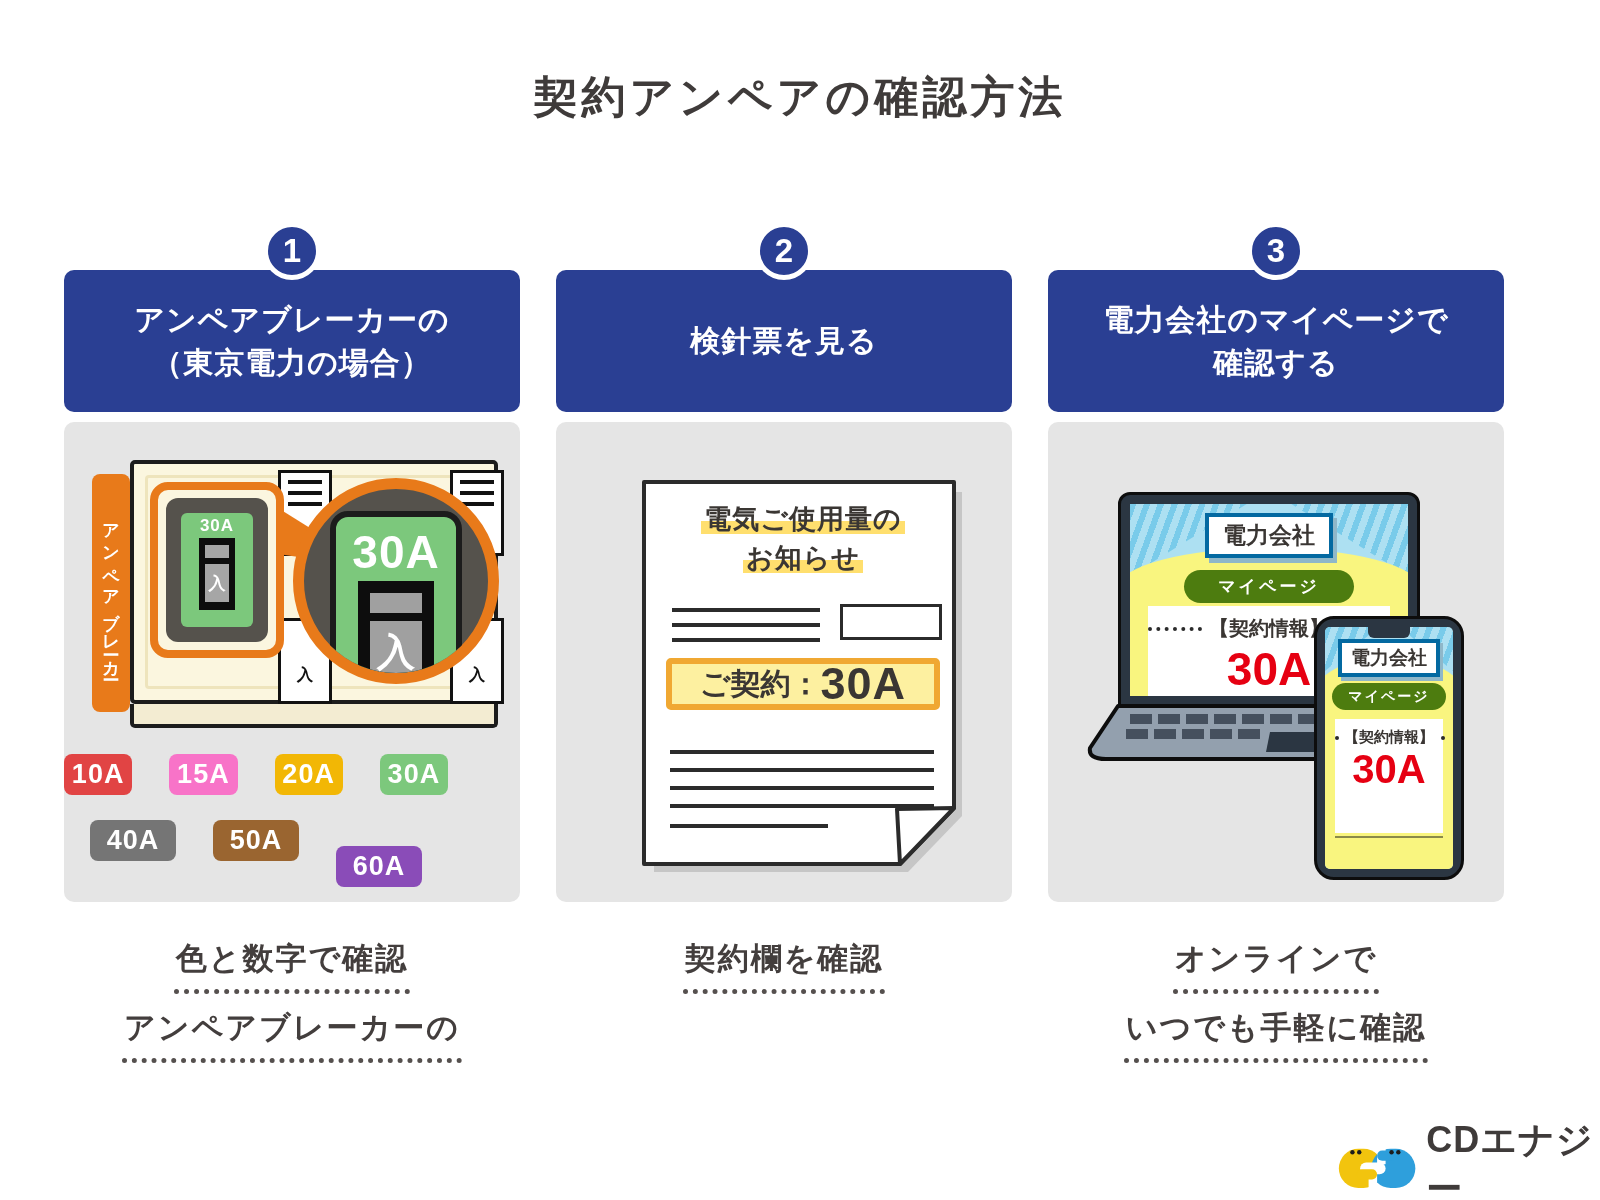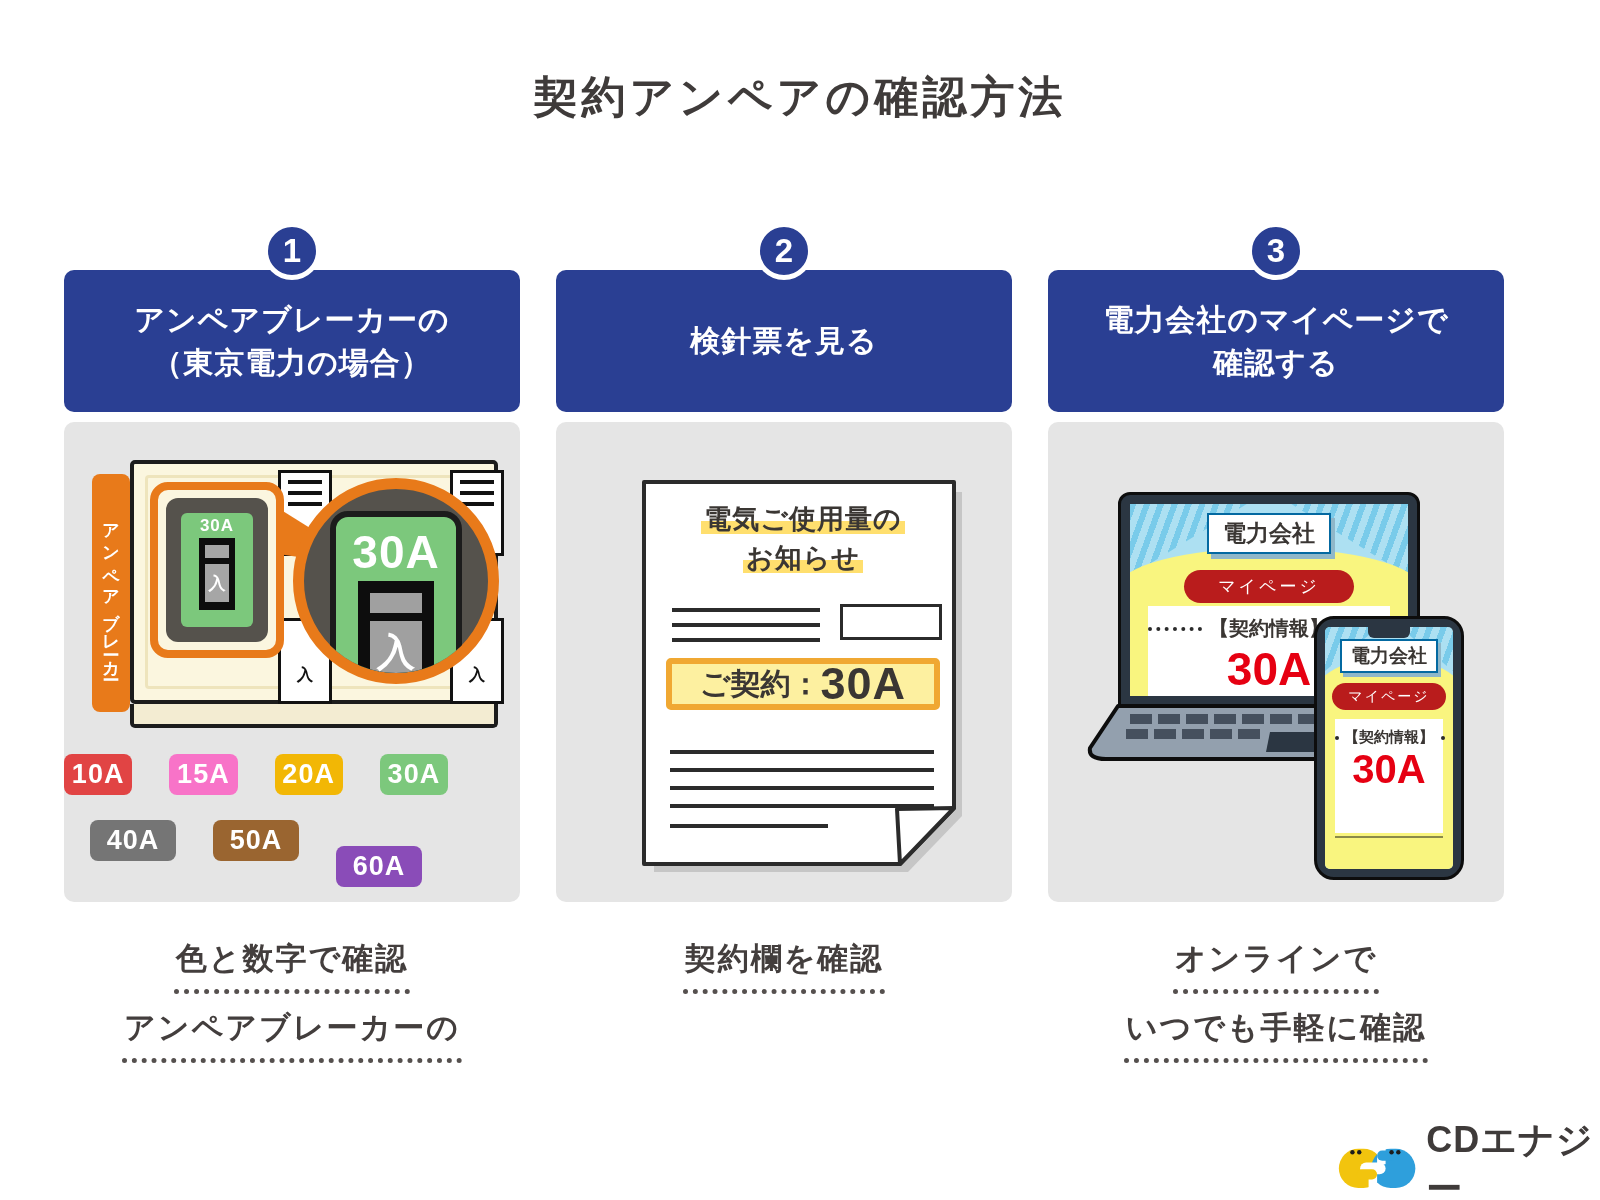--- a/index.html
+++ b/index.html
@@ -111,24 +111,24 @@
   .laptop-screen { position:absolute; left:70px; top:70px; width:302px; height:216px;
     background:#2b3642; border:3px solid #0d0d0d; border-radius:12px 12px 4px 4px; padding:9px; z-index:1; }
   .screen-inner { position:relative; width:100%; height:100%; background:#ade0f2; overflow:hidden; }
   .stripe { position:absolute; top:0; height:72px; width:42%;
     background:repeating-linear-gradient(110deg,#79cbea 0 6px,rgba(0,0,0,0) 6px 13px); }
   .stripe.left { left:0; clip-path:polygon(0 0,100% 0,0 100%); }
   .stripe.right { right:0; clip-path:polygon(0 0,100% 0,100% 100%); }
   .dome { position:absolute; left:-12px; right:-12px; top:44px; bottom:0; background:#f9f57f;
     border-radius:50% 50% 0 0 / 40px 40px 0 0; }
   .company-box { position:absolute; left:50%; transform:translateX(-50%); top:9px;
-    background:#fff; border:2px solid #0369a1; box-shadow:4px 5px 0 #8fb7c9;
+    background:#fff; border:4px solid #0369a1; box-shadow:4px 5px 0 #8fb7c9;
     padding:3px 14px; font-size:23px; font-weight:800; color:#3a3633; white-space:nowrap; z-index:2; }
   .mypage-pill { position:absolute; left:50%; transform:translateX(-50%); top:66px;
-    background:#b91c1c; border-radius:17px; color:#fff; font-weight:400;
+    background:#4d7c0f; border-radius:17px; color:#fff; font-weight:700;
     display:flex; align-items:center; justify-content:center; letter-spacing:3px; z-index:2; }
   .laptop-screen .mypage-pill { width:170px; height:33px; font-size:17px; }
   .white-panel { position:absolute; left:18px; right:18px; top:102px; bottom:0; background:#fff; z-index:1; }
   .dotrow { display:flex; align-items:center; justify-content:center; gap:7px; margin-top:9px; }
   .dots { border-top:4px dotted #2b2b2b; height:0; }
   .laptop-screen .dots { width:66px; }
   .info-label { font-size:20px; font-weight:800; color:#3a3633; white-space:nowrap; }
   .amp-red { text-align:center; color:#e60012; font-weight:900; }
   .laptop-screen .amp-red { font-size:46px; margin-top:0px; }
   .laptop-base { position:absolute; left:36px; top:282px; z-index:2; }

